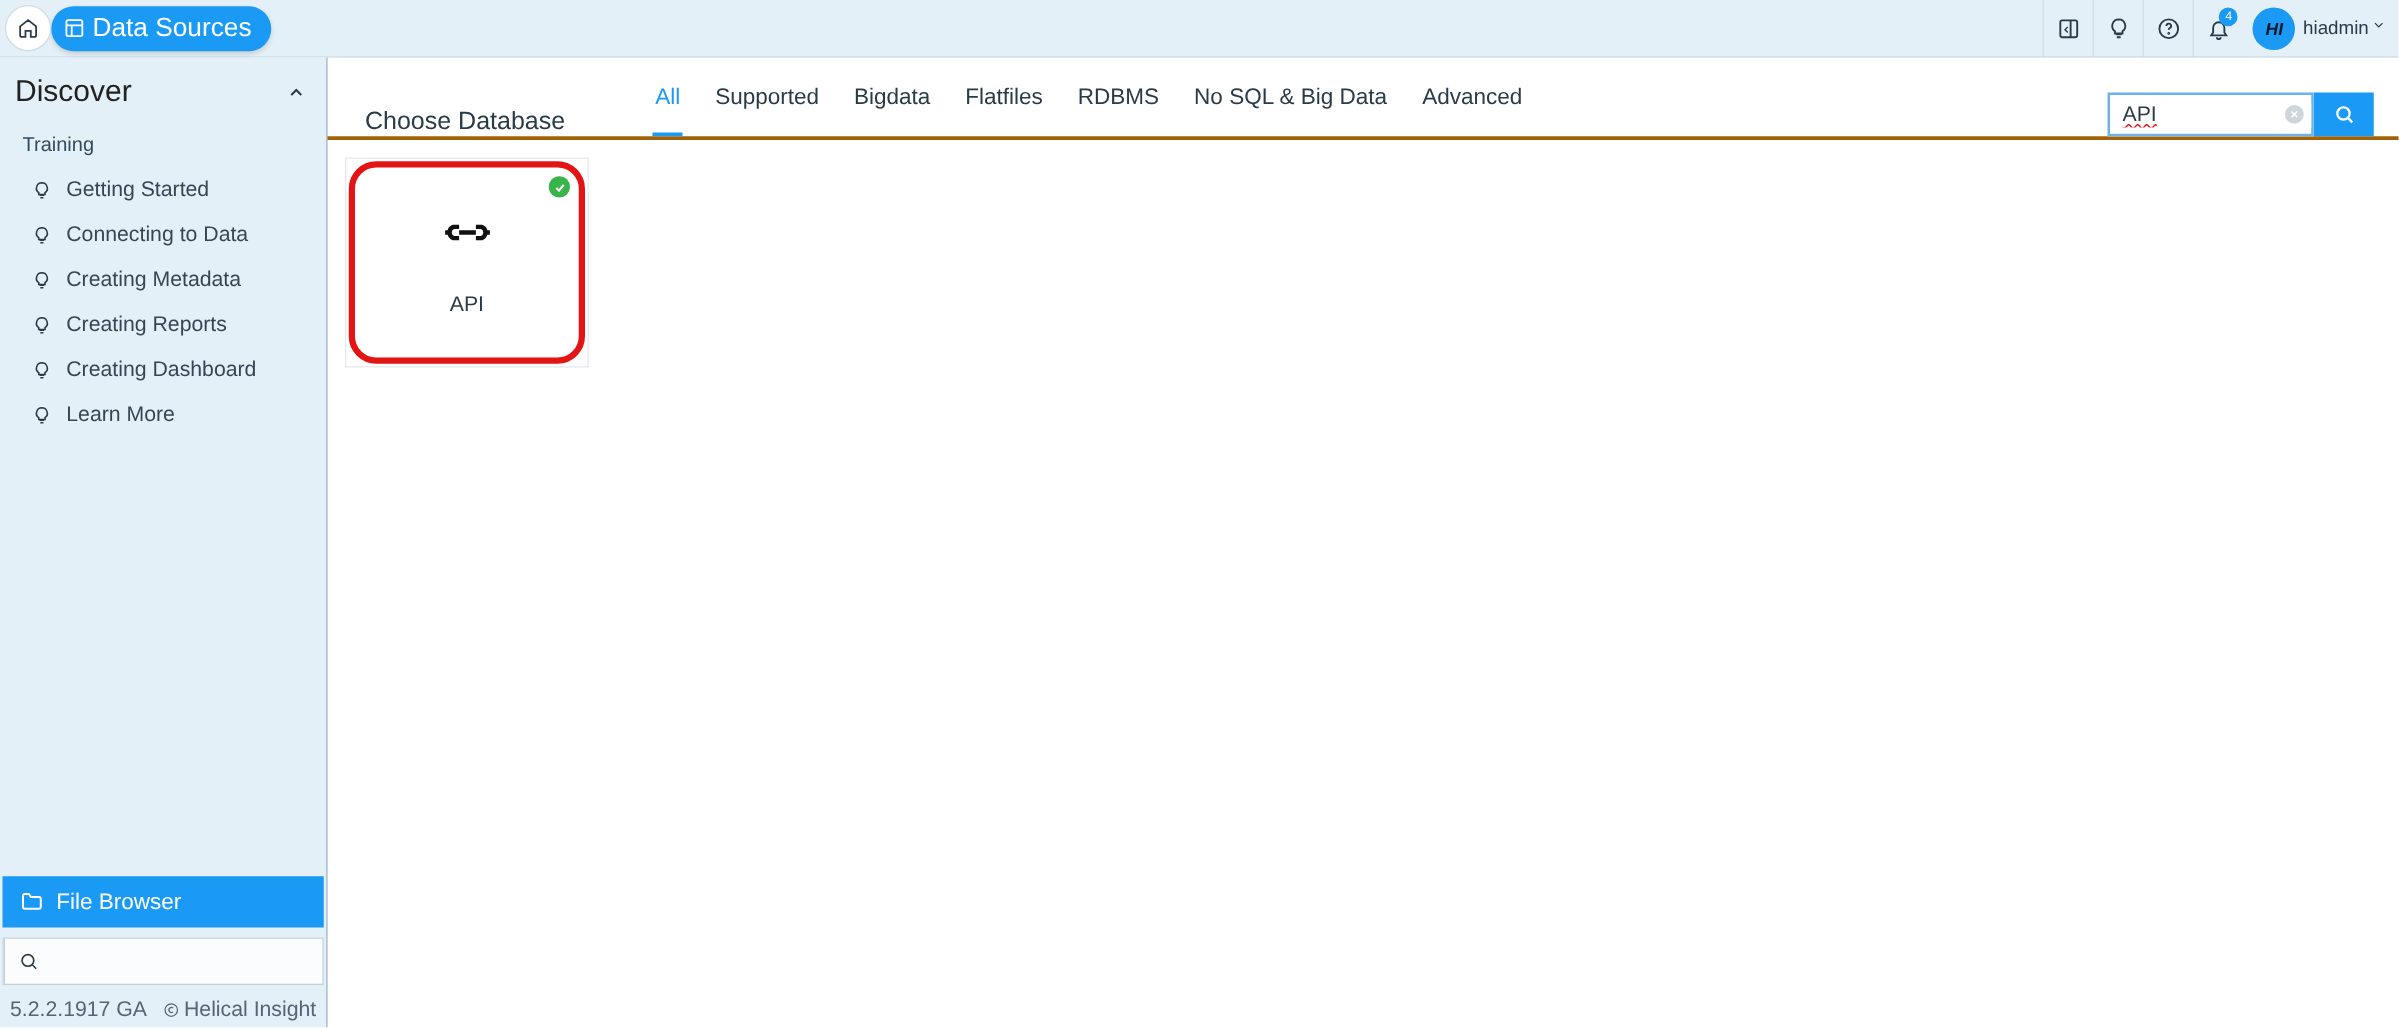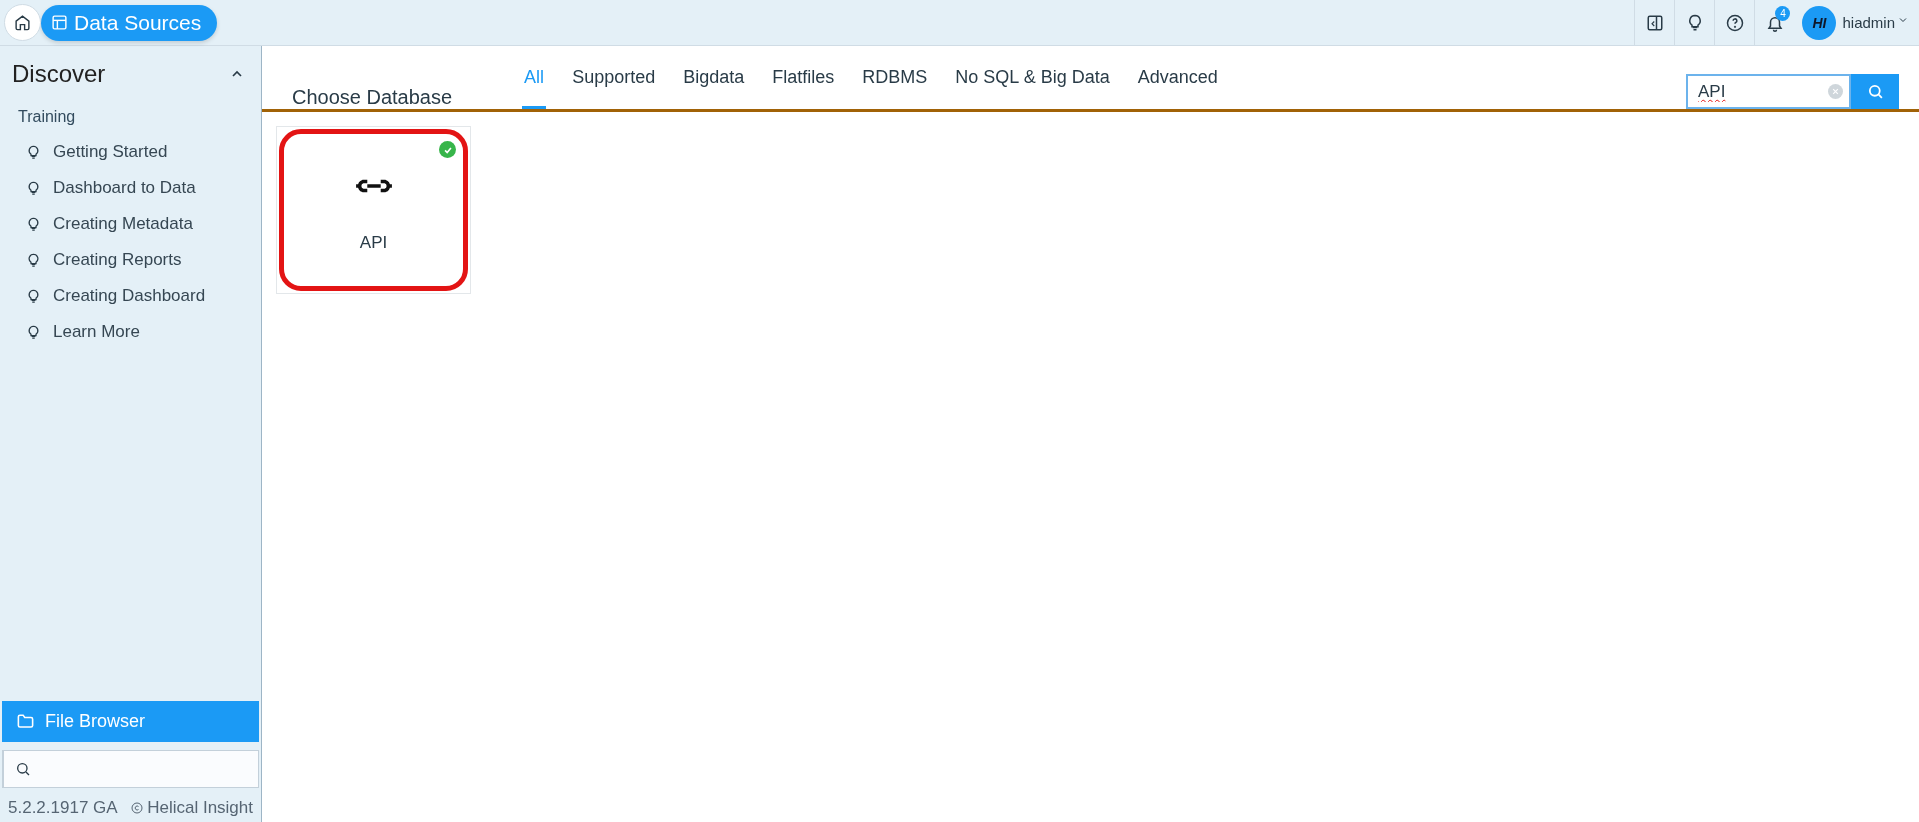--- a/index.html
+++ b/index.html
@@ -139,21 +139,21 @@
       <div class="sb-item">
         <svg width="15" height="15" viewBox="0 0 24 24" fill="none" stroke="#293b47" stroke-width="2">
             <path d="M9 18h6M10 21h4M12 2a7 7 0 0 0-4 12.7V17h8v-2.3A7 7 0 0 0 12 2z"></path>
           </svg>
         <span>Getting Started</span>
       </div>
       <div class="sb-item">
         <svg width="15" height="15" viewBox="0 0 24 24" fill="none" stroke="#293b47" stroke-width="2">
             <path d="M9 18h6M10 21h4M12 2a7 7 0 0 0-4 12.7V17h8v-2.3A7 7 0 0 0 12 2z"></path>
           </svg>
-        <span>Dashboard to Data</span>
+        <span>Connecting to Data</span>
       </div>
       <div class="sb-item">
         <svg width="15" height="15" viewBox="0 0 24 24" fill="none" stroke="#293b47" stroke-width="2">
             <path d="M9 18h6M10 21h4M12 2a7 7 0 0 0-4 12.7V17h8v-2.3A7 7 0 0 0 12 2z"></path>
           </svg>
         <span>Creating Metadata</span>
       </div>
       <div class="sb-item">
         <svg width="15" height="15" viewBox="0 0 24 24" fill="none" stroke="#293b47" stroke-width="2">
             <path d="M9 18h6M10 21h4M12 2a7 7 0 0 0-4 12.7V17h8v-2.3A7 7 0 0 0 12 2z"></path>

